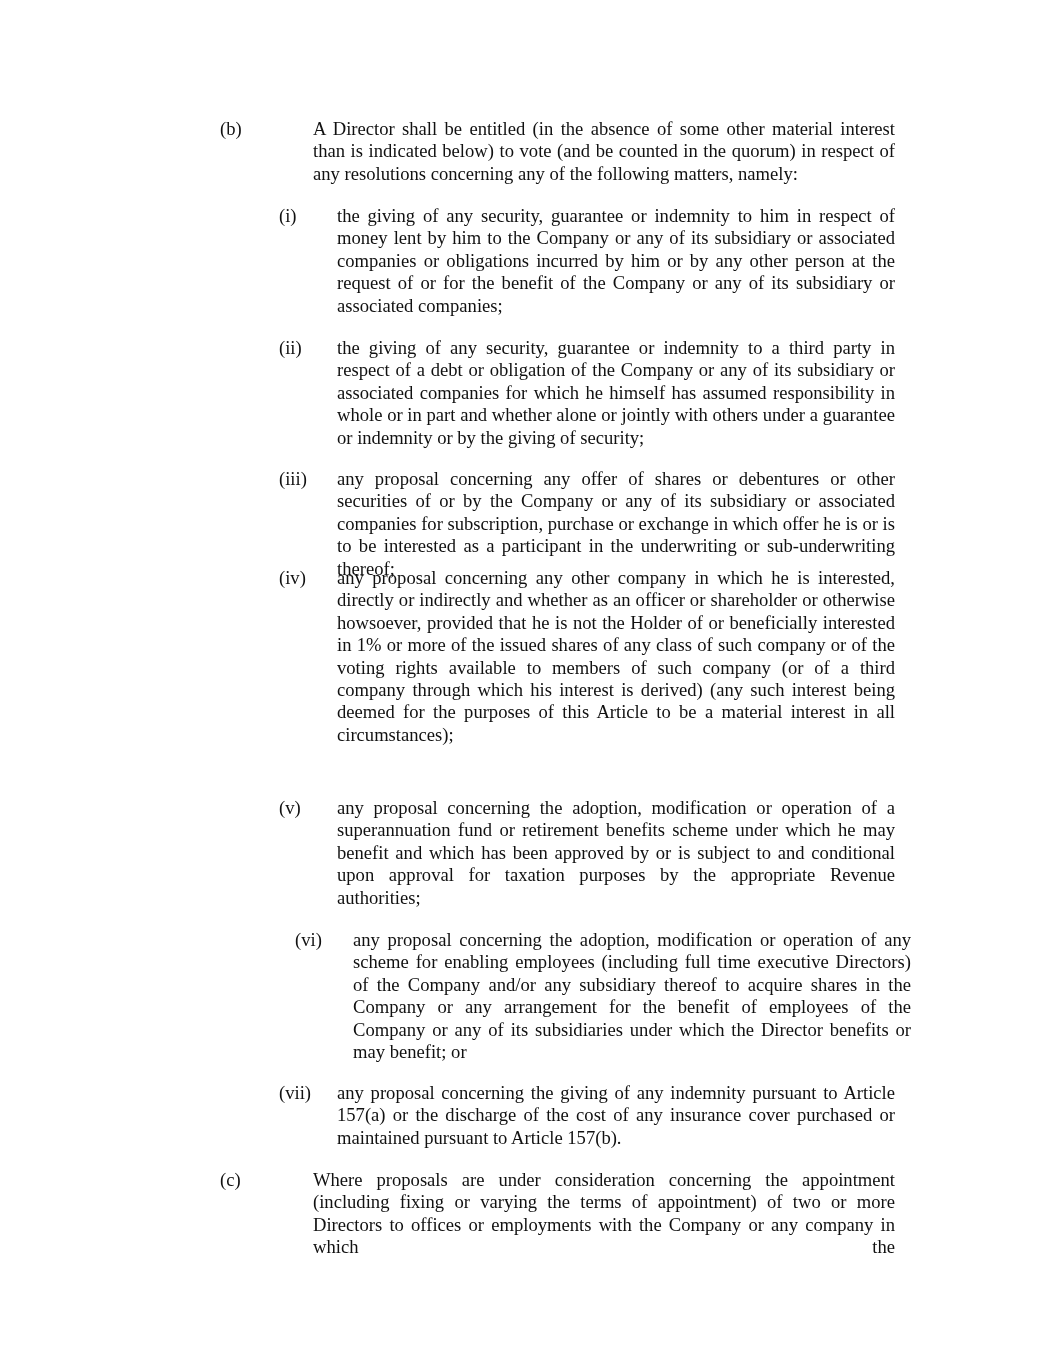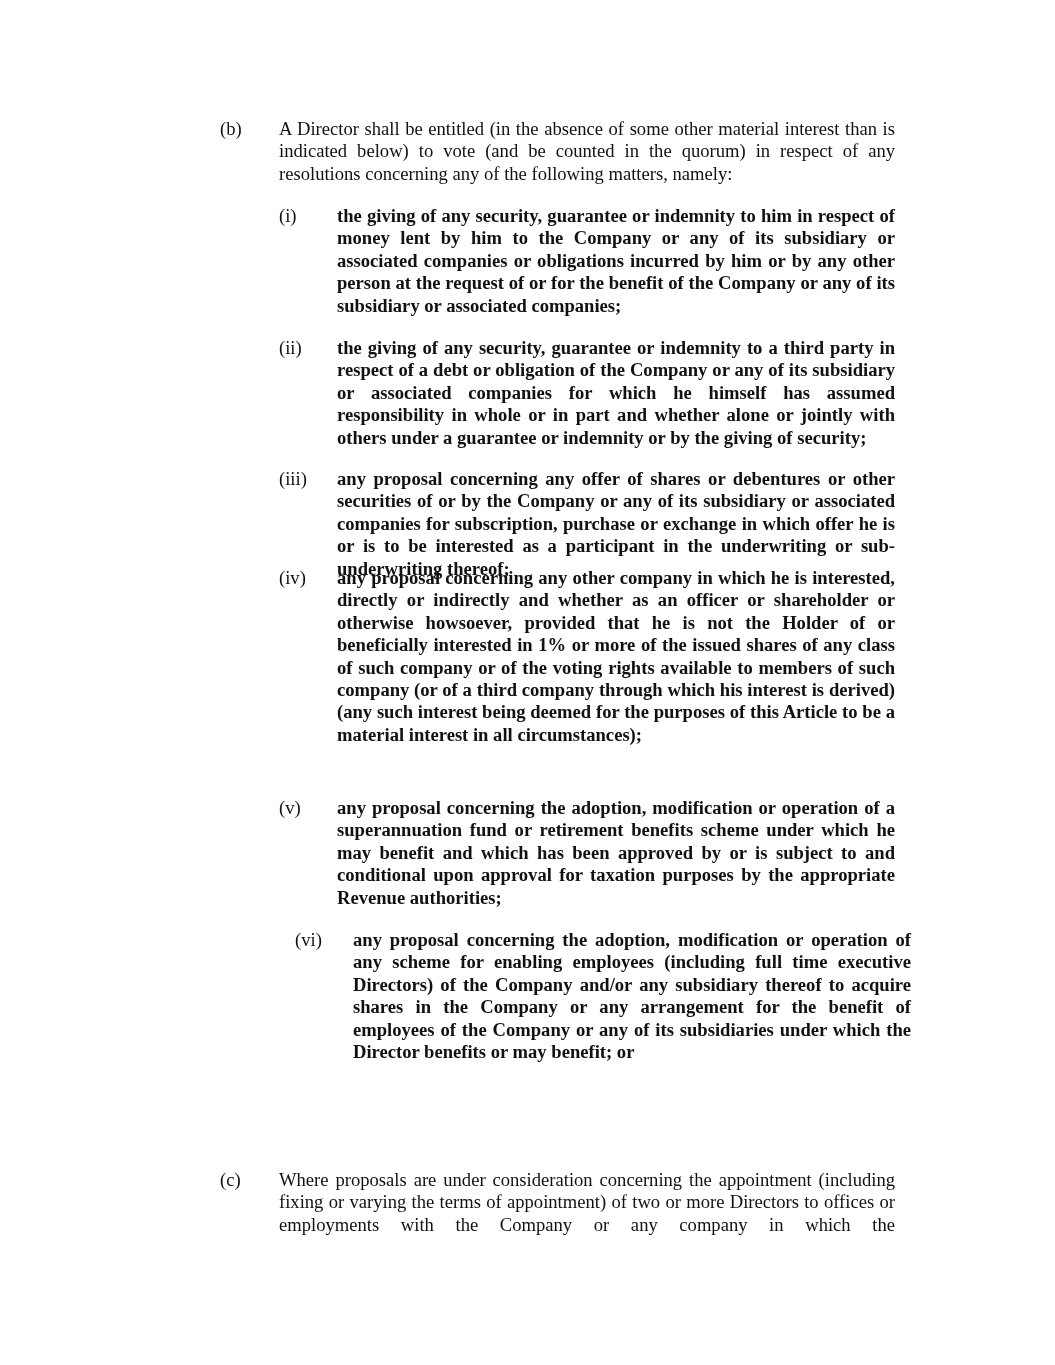--- a/index.html
+++ b/index.html
@@ -28,37 +28,36 @@
     position: absolute;
     left: 220px;
     width: 675px;
   }
   .clause .label {
     position: absolute;
     left: 0;
     top: 0;
   }
   .clause .body {
-    margin-left: 59px;
+    margin-left: 93px;
     text-align: justify;
   }
   .sub {
     position: absolute;
     left: 279px;
     width: 616px;
   }
   .sub .label {
     position: absolute;
     left: 0;
     top: 0;
   }
   .sub .body {
     margin-left: 58px;
     text-align: justify;
-    font-weight: bold;
   }
   .body p { margin: 0; }
 </style>
 </head>
 <body>
 
 <div class="page">
 
   <div class="clause" style="top:118px;">
     <span class="label">(b)</span>
@@ -102,20 +101,26 @@
       </div>
   </div>
 
   <div class="sub" style="top:929px;margin-left:16px;">
     <span class="label">(vi)</span>
     <div class="body">
         <p>any proposal concerning the adoption, modification or operation of any scheme for enabling employees (including full time executive Directors) of the Company and/or any subsidiary thereof to acquire shares in the Company or any arrangement for the benefit of employees of the Company or any of its subsidiaries under which the Director benefits or may benefit; or</p>
       </div>
   </div>
 
+  <div class="sub" style="top:1082px;">
+    <span class="label">(vii)</span>
+    <div class="body">
+        <p>any proposal concerning the giving of any indemnity pursuant to Article 157(a) or the discharge of the cost of any insurance cover purchased or maintained pursuant to Article 157(b).</p>
+      </div>
+  </div>
 
   <div class="clause" style="top:1169px;">
     <span class="label">(c)</span>
     <div class="body">
         <p style="text-align-last: justify;">Where proposals are under consideration concerning the appointment (including fixing or varying the terms of appointment) of two or more Directors to offices or employments with the Company or any company in which the</p>
       </div>
   </div>
 
 </div>
 

